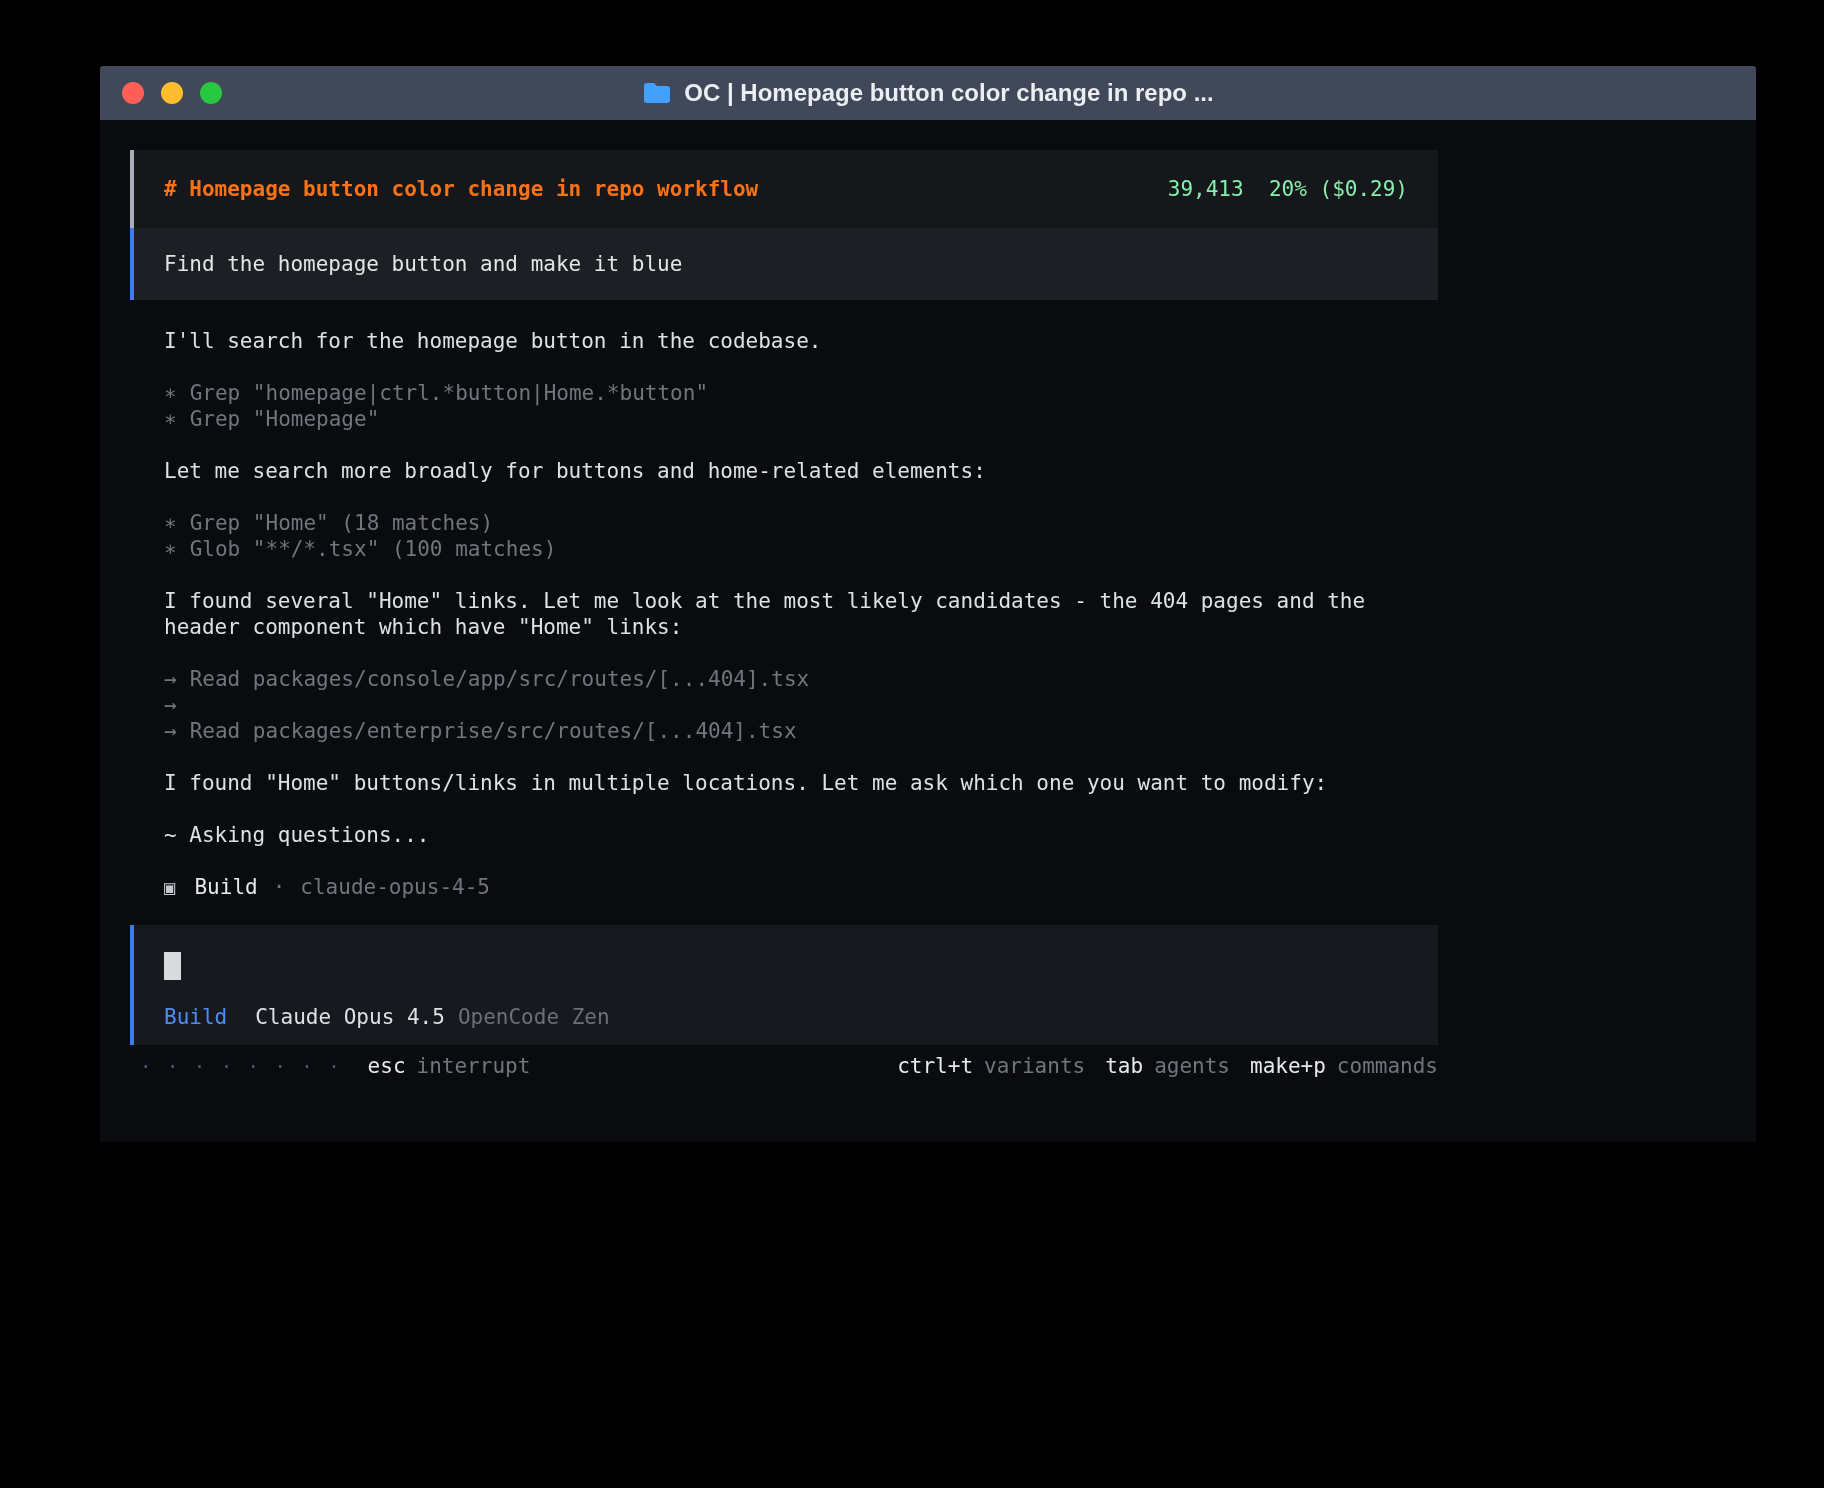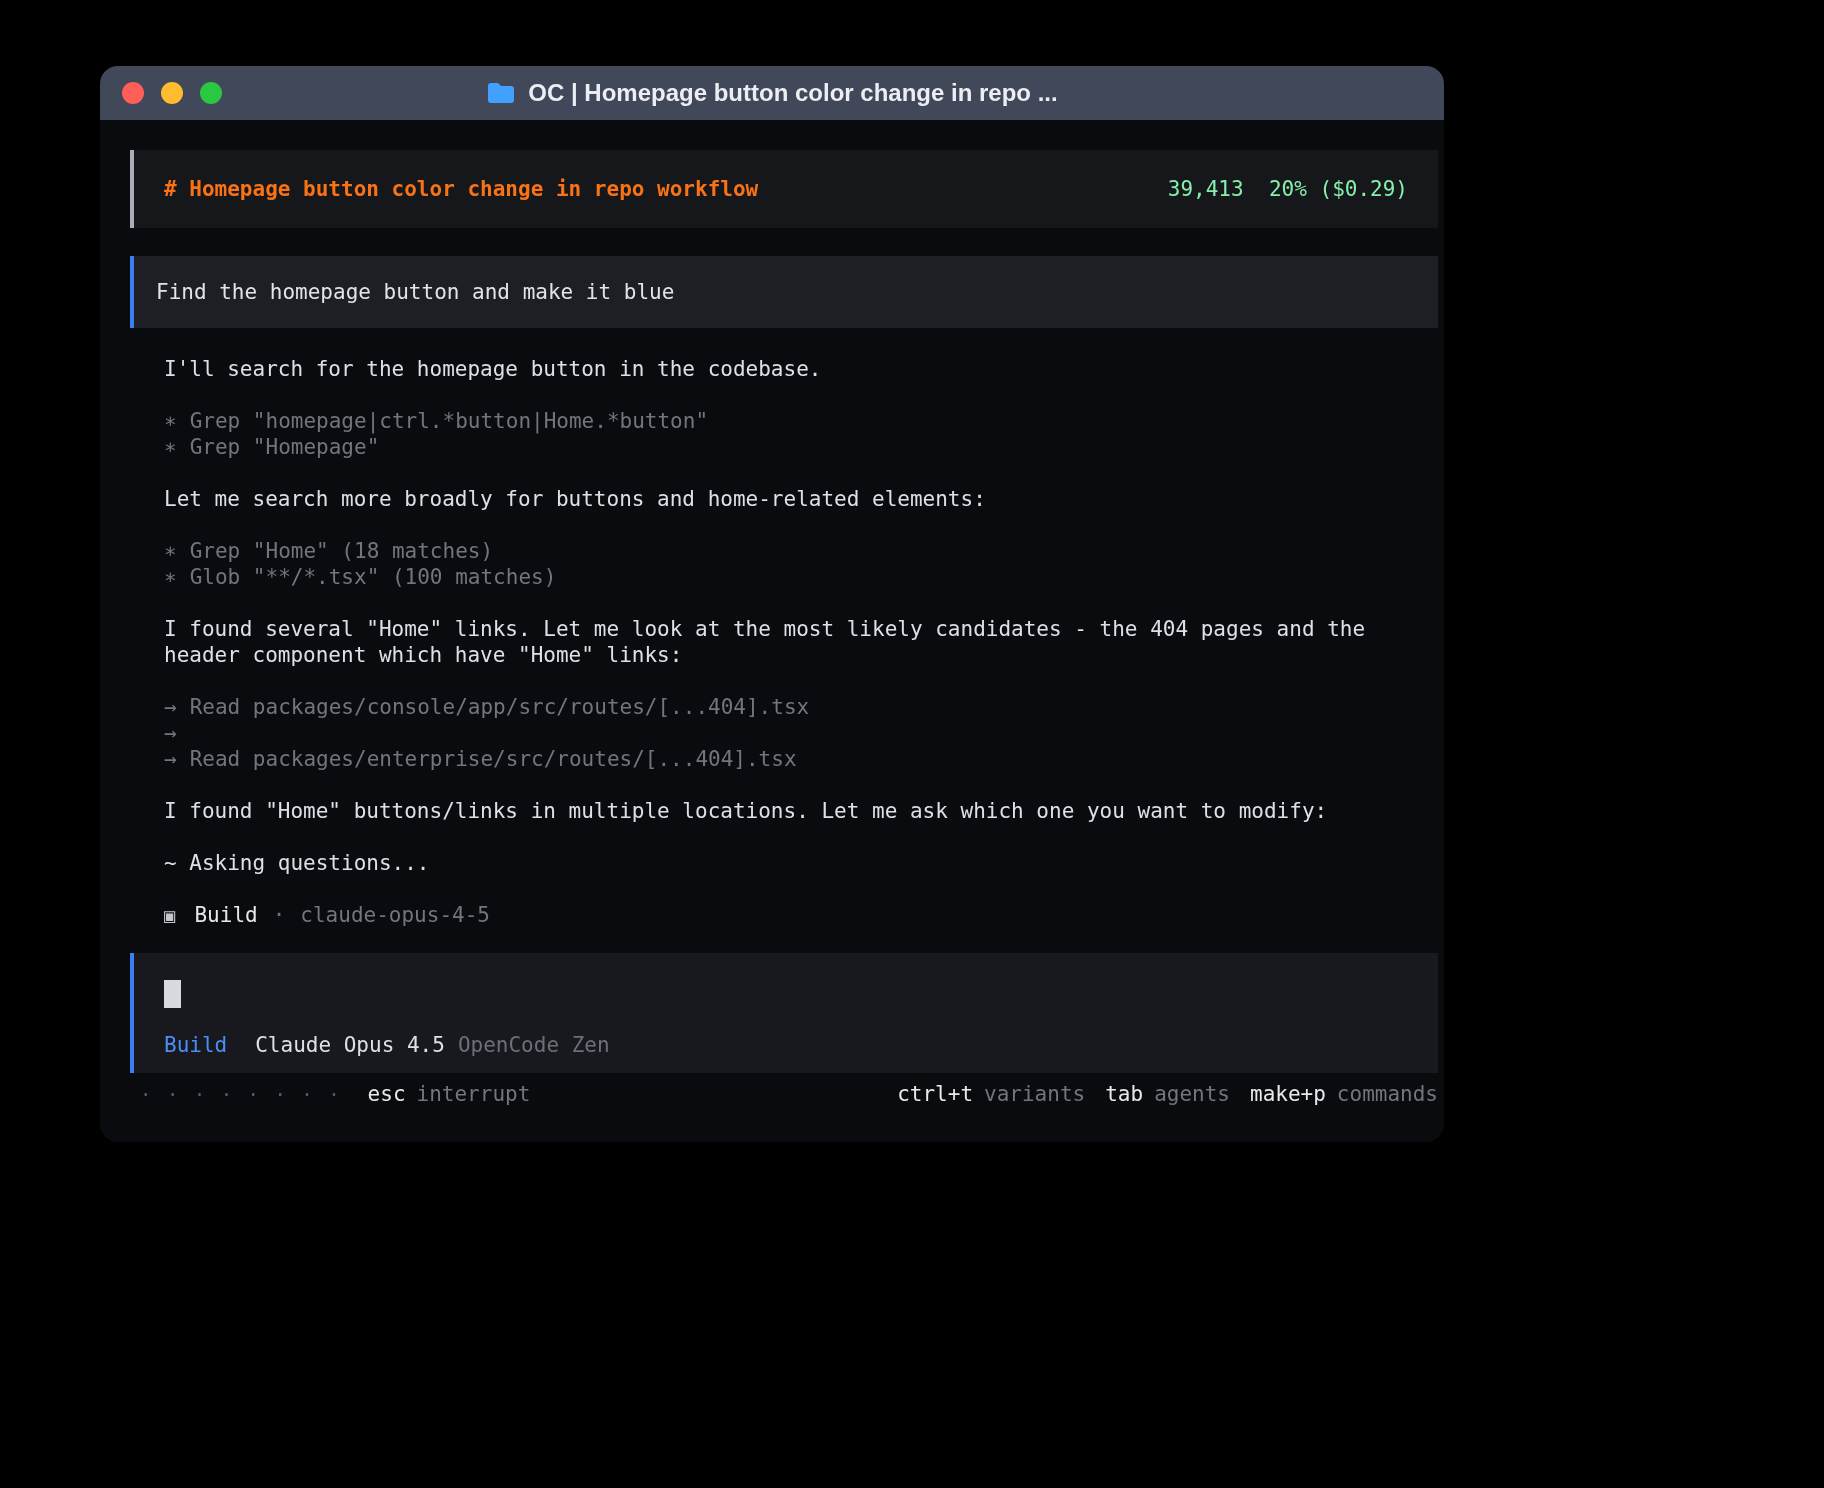--- a/index.html
+++ b/index.html
@@ -1,20 +1,20 @@
 <!DOCTYPE html>
 <html><head>
 <meta charset="utf-8">
 <style>
   * { margin:0; padding:0; box-sizing:border-box; }
   html,body { width:1824px; height:1488px; background:#000; overflow:hidden;
               font-family:"DejaVu Sans Mono", monospace; }
 
-  .window { position:absolute; left:100px; top:66px; width:1344px; height:1076px;
-            background:#0a0b0e; border-radius:18px; overflow:hidden; }
+  .window { position:absolute; left:100px; top:66px; width:1656px; height:1076px;
+            background:#0a0b0e; border-radius:3px; overflow:hidden; }
 
   .titlebar { position:relative; height:54px; background:#404859;
               display:flex; align-items:center; }
   .traffic { position:absolute; left:22px; display:flex; gap:17px; }
   .traffic .dot { width:22px; height:22px; border-radius:50%; }
   .dot.red { background:#ff5f57; }
   .dot.yellow { background:#febc2e; }
   .dot.green { background:#28c840; }
   .titlewrap { width:100%; display:flex; justify-content:center; align-items:center; gap:12px;
                font-family:"Liberation Sans", sans-serif; font-weight:bold; font-size:24px;
@@ -22,22 +22,22 @@
 
   .content { padding:30px 0 0 30px; }
   .col { width:1308px; }
 
   .block { border-left:4px solid transparent; padding:26px 30px; font-size:21px; line-height:26px; }
   .session-header { background:#16171b; border-left-color:#a9aeb9;
                     display:flex; justify-content:space-between; align-items:center; }
   .session-header .stitle { font-weight:bold; color:#f97316; }
   .session-header .stats { color:#86efac; white-space:pre;text-align:right; }
 
-  .user-block { margin-top:28px; background:#1d1f24; border-left-color:#3b7ef0;
-                padding:23px 22px; color:#e2e4e8; }
+  .user-block { background:#1d1f24; border-left-color:#3b7ef0;
+                padding:23px 30px; color:#e2e4e8; }
 
   .transcript { padding-left:34px; font-size:21px; line-height:26px; color:#dde0e5; }
   .group { margin-top:26px; }
   .group.first { margin-top:28px; }
   .dim { color:#70757e; }
   .line { display:flex; gap:13px; }
   .agent-line { display:flex; align-items:center; gap:15px; }
   .agent-icon { color:#c2c7d0; font-size:19px; }
   .agent-name { color:#e6e8ec; margin-left:4px; }
 

